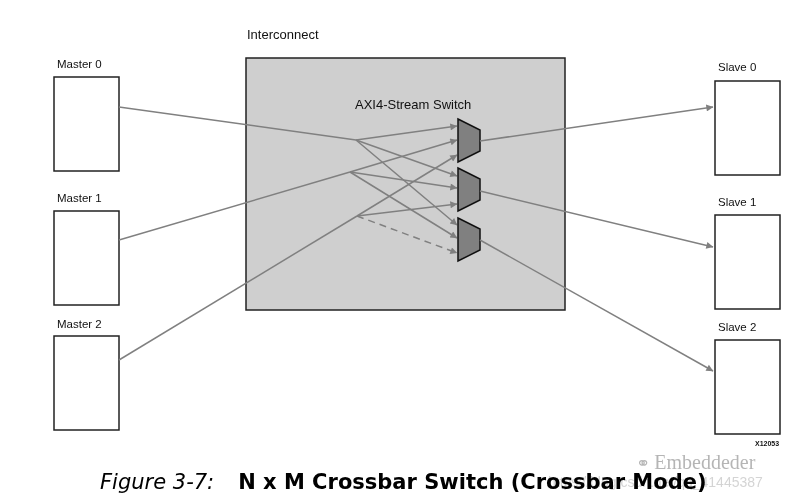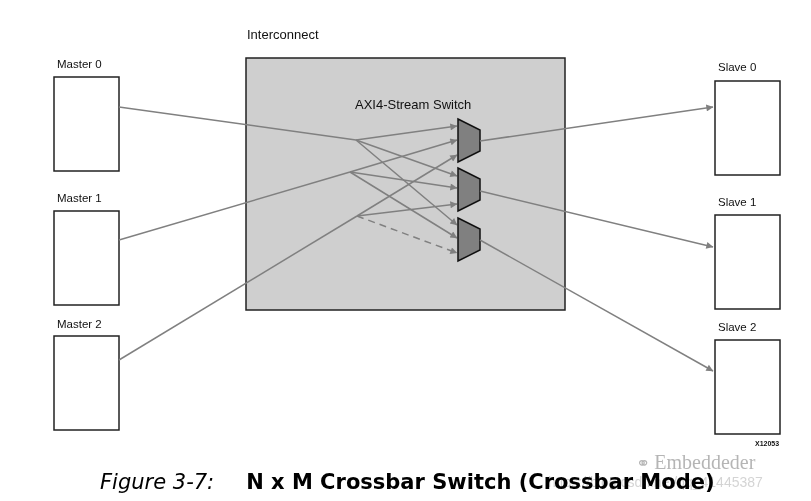--- a/index.html
+++ b/index.html
@@ -6,21 +6,21 @@
     body { width: 811px; height: 501px; position: relative; overflow: hidden; font-family: "Liberation Sans", sans-serif; }
     #diagram { position: absolute; left: 0; top: 0; }
     .lbl { font-family: "Liberation Sans", sans-serif; fill: #111; }
     .small { font-size: 11.5px; }
     .mid { font-size: 13px; }
     .tiny { font-size: 7px; font-weight: bold; }
     .caption {
       position: absolute; left: 100px; top: 470px; white-space: nowrap;
       font-family: "DejaVu Sans", sans-serif; font-size: 21px; color: #000;
     }
-    .caption .num { font-style: italic; margin-right: 32px; }
+    .caption .num { font-style: italic; margin-right: 24px; }
     .caption .title { font-weight: bold; }
     .watermark {
       position: absolute; left: 636px; top: 451px; white-space: nowrap;
       font-family: Liberation Serif, serif; font-size: 20px; color: rgba(120,120,120,0.55);
     }
     .watermark .wm-icon { font-size: 17px; margin-right: 4px; }
     .watermark2 {
       position: absolute; left: 548px; top: 474px; white-space: nowrap;
       font-family: "Liberation Sans", sans-serif; font-size: 14px; color: rgba(160,160,160,0.45);
     }

